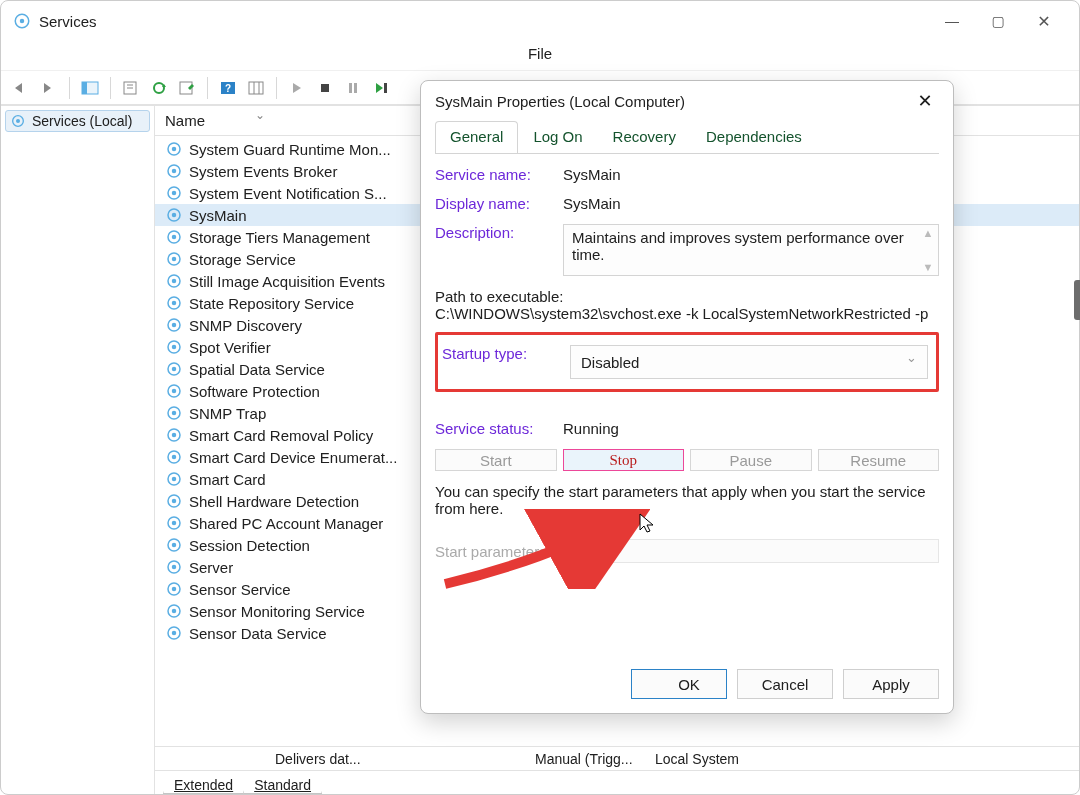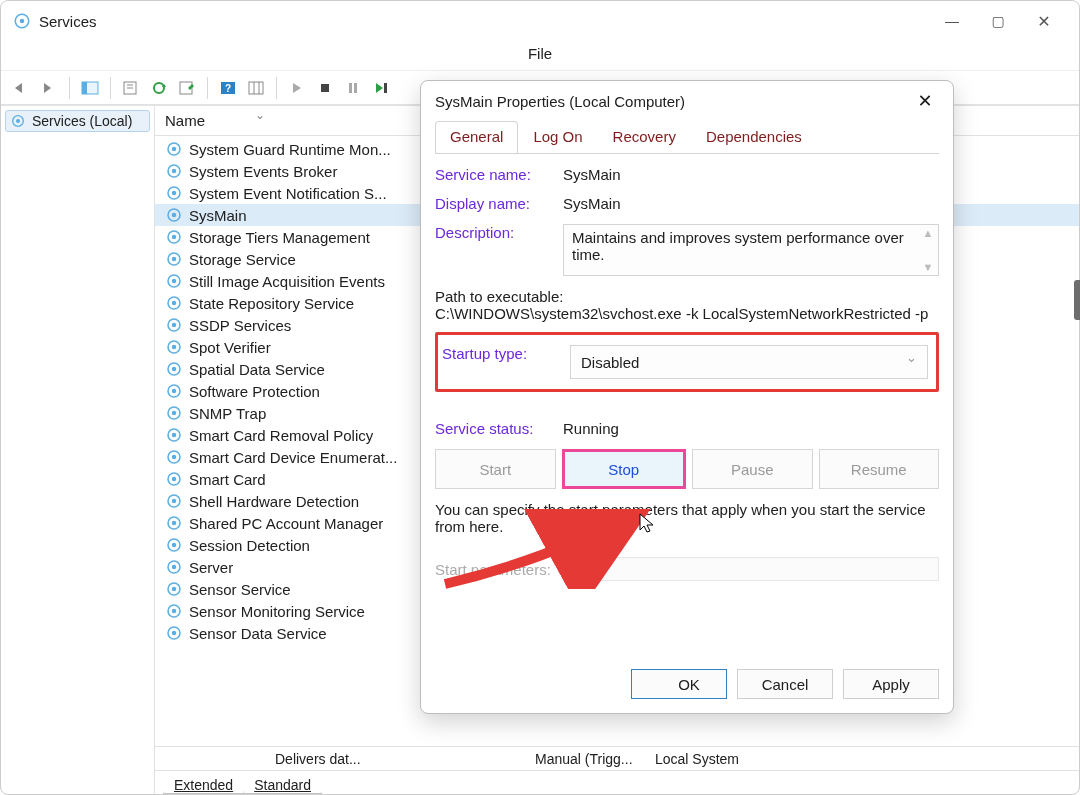--- a/index.html
+++ b/index.html
@@ -153,21 +153,21 @@
   .dclose { width:28px; text-align:center; font-size:18px; }
   .dtabs {
     display:flex; gap:0;
     padding: 0 14px;
     font-size: 15px;
   }
   .dtab {
     padding: 6px 14px 8px;
     border:1px solid transparent;
     border-bottom:none;
-    color:#7f1d1d;
+    color:#14532d;
   }
   .dtab.active {
     border-color:#d4d4d4;
     border-radius:4px 4px 0 0;
     background:#fff;
   }
   .dpanel {
     margin: 0 14px 12px;
     border-top:1px solid #d4d4d4;
     padding-top: 12px;
@@ -216,31 +216,32 @@
     position:absolute; right:10px; top:4px;
     color:#999; font-size:13px;
   }
   .btnrow {
     display:flex;
     gap: 6px;
     margin-top: 8px;
   }
   .sbtn {
     flex:1;
-    height: 40px;
+    height: 22px;
     border:1px solid #d6d6d6;
     background:#fbfbfb;
     display:flex; align-items:center; justify-content:center;
     color:#9a9a9a;
     font-size:15px;
   }
   .sbtn.enabled {
-    color:#1d4ed8;
+    color:#b91c1c;
     background:#eaf4fb;
-    border:3px solid #ec4899;
+    border:1px solid #ec4899;
+    font-family:Liberation Serif, serif;
   }
   .hint {
     font-size: 15px;
     margin-top: 12px;
   }
   .paramrow {
     display:flex;
     align-items:center;
     gap: 8px;
     margin-top: 22px;
@@ -474,21 +475,21 @@
             </span>
             <span>State Repository Service</span>
           </div>
           <div class="svcitem">
             <span class="gear-icon">
               <svg width="18" height="18" viewBox="0 0 24 24">
                 <circle cx="12" cy="12" r="8" fill="none" stroke="#5aaee3" stroke-width="2"></circle>
                 <circle cx="12" cy="12" r="3" fill="#5aaee3"></circle>
               </svg>
             </span>
-            <span>SSDP Services</span>
+            <span>SNMP Discovery</span>
           </div>
           <div class="svcitem">
             <span class="gear-icon">
               <svg width="18" height="18" viewBox="0 0 24 24">
                 <circle cx="12" cy="12" r="8" fill="none" stroke="#5aaee3" stroke-width="2"></circle>
                 <circle cx="12" cy="12" r="3" fill="#5aaee3"></circle>
               </svg>
             </span>
             <span>Spot Verifier</span>
           </div>

